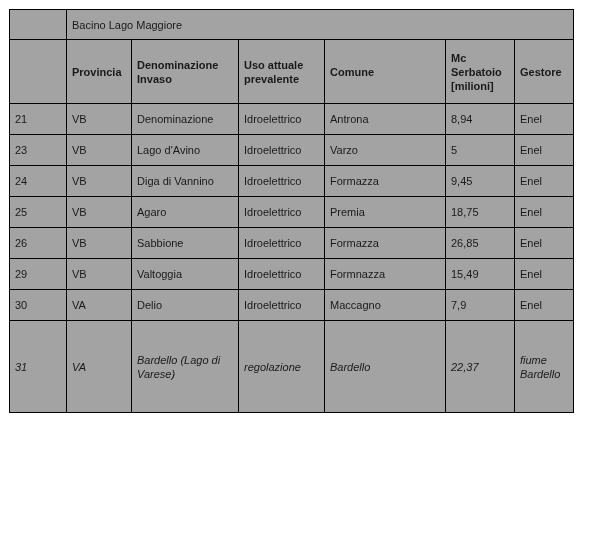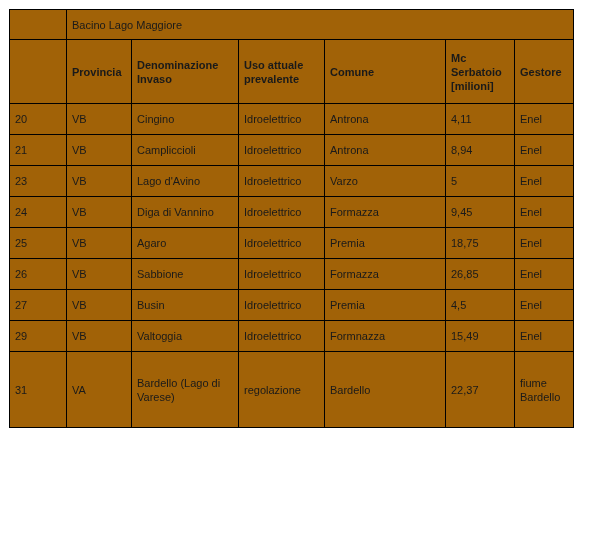--- a/index.html
+++ b/index.html
@@ -11,21 +11,21 @@
     width: 600px;
     height: 547px;
     font-family: "Liberation Sans", sans-serif;
     color: #1a1a1a;
     overflow: hidden;
   }
   table.dam-table {
     border-collapse: collapse;
     table-layout: fixed;
     margin: 9px 16px 0 9px;
-    background: #a16207;
+    background: #a3a3a3;
     padding-left: 48px;
   }
   table.dam-table td, table.dam-table th {
     border: 1.5px solid #000000;
     font-size: 11px;
     line-height: 14px;
     padding: 2px 5px;
     vertical-align: middle;
     text-align: left;
     font-weight: normal;
@@ -38,21 +38,21 @@
   col.c-prov     { width: 65px; }
   col.c-invaso   { width: 107px; }
   col.c-uso      { width: 86px; }
   col.c-comune   { width: 121px; }
   col.c-mc       { width: 69px; }
   col.c-gestore  { width: 59px; }
 
   tr.title-row    { height: 30px; }
   tr.header-row   { height: 64px; }
   tbody tr        { height: 31px; }
-  tbody tr:last-child { height: 76px; }
+  tbody tr:last-child { height: 92px; font-style: italic; }
 
   th.table-title {
     font-weight: bold;
     text-align: center;
     vertical-align: middle;
   }
   tr.header-row th {
     font-weight: bold;
     vertical-align: middle;
   }
@@ -81,32 +81,23 @@
       <th>Provincia</th>
       <th>Denominazione Invaso</th>
       <th>Uso attuale prevalente</th>
       <th>Comune</th>
       <th>Mc Serbatoio [milioni]</th>
       <th>Gestore</th>
     </tr>
   </thead>
   <tbody>
       <tr>
-        <td class="al-right">20</td>
-        <td>VB</td>
-        <td>Cingino</td>
-        <td>Idroelettrico</td>
-        <td>Antrona</td>
-        <td class="al-right">4,11</td>
-        <td>Enel</td>
-      </tr>
-      <tr>
         <td class="al-right">21</td>
         <td>VB</td>
-        <td>Campliccioli</td>
+        <td>Denominazione</td>
         <td>Idroelettrico</td>
         <td>Antrona</td>
         <td class="al-right">8,94</td>
         <td>Enel</td>
       </tr>
       <tr>
         <td class="al-right">23</td>
         <td>VB</td>
         <td>Lago d'Avino</td>
         <td>Idroelettrico</td>
@@ -135,35 +126,35 @@
       <tr>
         <td class="al-right">26</td>
         <td>VB</td>
         <td>Sabbione</td>
         <td>Idroelettrico</td>
         <td>Formazza</td>
         <td class="al-right">26,85</td>
         <td>Enel</td>
       </tr>
       <tr>
-        <td class="al-right">27</td>
-        <td>VB</td>
-        <td>Busin</td>
-        <td>Idroelettrico</td>
-        <td>Premia</td>
-        <td class="al-right">4,5</td>
-        <td>Enel</td>
-      </tr>
-      <tr>
         <td class="al-right">29</td>
         <td>VB</td>
         <td>Valtoggia</td>
         <td>Idroelettrico</td>
         <td>Formnazza</td>
         <td class="al-right">15,49</td>
+        <td>Enel</td>
+      </tr>
+      <tr>
+        <td class="al-right">30</td>
+        <td>VA</td>
+        <td>Delio</td>
+        <td>Idroelettrico</td>
+        <td>Maccagno</td>
+        <td class="al-right">7,9</td>
         <td>Enel</td>
       </tr>
       <tr>
         <td class="al-right">31</td>
         <td>VA</td>
         <td>Bardello (Lago di Varese)</td>
         <td>regolazione</td>
         <td>Bardello</td>
         <td class="al-right">22,37</td>
         <td>fiume Bardello</td>

